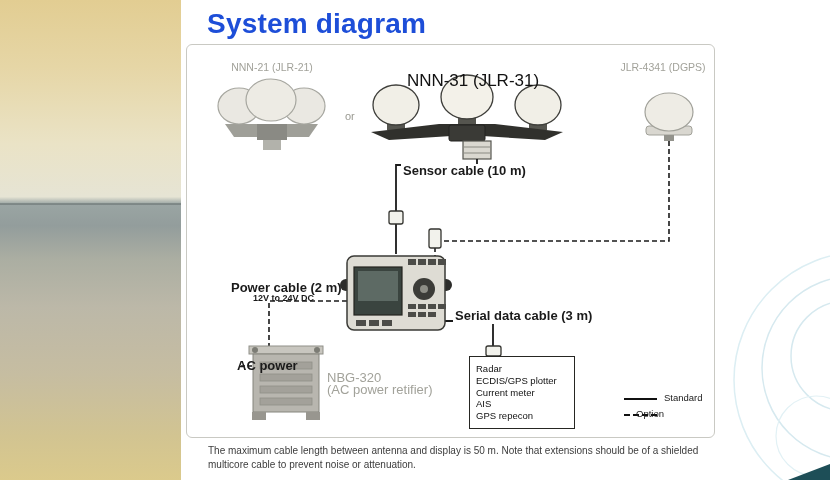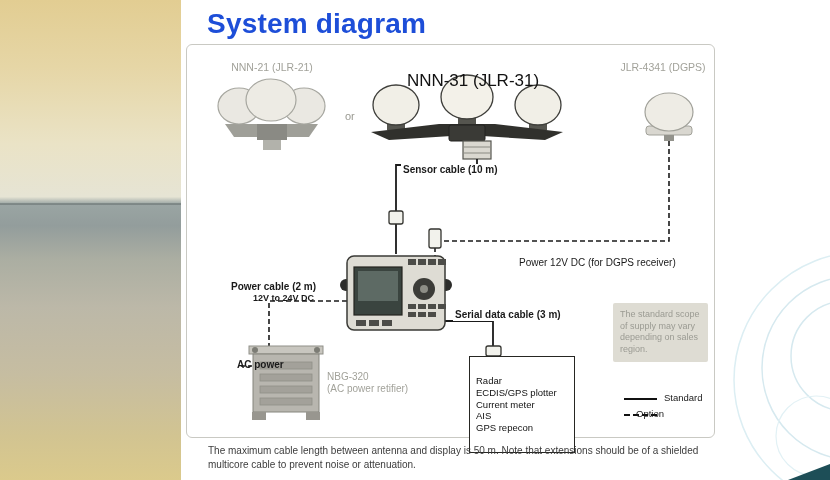--- a/index.html
+++ b/index.html
@@ -30,40 +30,40 @@
   }
   .page-title{
     position:absolute;left:207px;top:8px;
     font-size:28px;font-weight:bold;color:#1d4ed8;letter-spacing:.2px;
   }
   .panel{
     position:absolute;left:186px;top:44px;width:527px;height:392px;
     background:#ffffff;border:1px solid #c9c9c3;border-radius:6px;
   }
   .diagram-svg{position:absolute;left:0;top:0;width:527px;height:392px;}
-  .lbl{position:absolute;font-size:10px;color:#1a1a1a;white-space:nowrap;line-height:1.15;}
+  .lbl{position:absolute;font-size:13px;color:#1a1a1a;white-space:nowrap;line-height:1.15;}
   .lbl.bold{font-weight:bold;}
   .lbl.gray{color:#a2a29a;font-weight:normal;}
   .ant-lbl{position:absolute;top:16px;font-size:10.5px;color:#a2a29a;text-align:center;white-space:nowrap;}
   .ant-lbl.left{left:24px;width:122px;}
   .ant-lbl.center{left:206px;width:160px;top:26px;font-size:17px;color:#111;font-weight:400;}
   .ant-lbl.right{left:412px;width:128px;}
   .or-lbl{position:absolute;left:158px;top:65px;font-size:11px;color:#9a9a92;}
   .l-sensor{left:214px;top:119px;background:#fff;padding:0 2px;}
   .l-dgps-power{left:332px;top:212px;font-weight:normal;}
   .l-power{left:44px;top:236px;}
   .l-voltage{left:66px;top:248px;font-size:9px;font-weight:bold;}
   .l-serial{left:266px;top:264px;background:#fff;padding:0 2px;}
   .l-ac{left:13px;top:314px;margin-left:37px;}
   .l-nbg1{left:140px;top:326px;}
   .l-nbg2{left:140px;top:338px;}
   .devices-box{
     position:absolute;left:282px;top:311px;width:92px;
     border:1.6px solid #262622;background:#fff;
-    padding:18px 6px;font-size:9.5px;line-height:1.24;color:#111;
+    padding:6px 6px;font-size:9.5px;line-height:1.24;color:#111;
   }
   .note-box{
     position:absolute;left:426px;top:258px;width:81px;
     background:#dedcd3;color:#9b9b93;
     padding:6px 7px;font-size:9px;line-height:1.3;border-radius:2px;
   }
   .legend-line{position:absolute;width:33px;height:0;border-top:2.2px solid #111;}
   .legend-line.solid{left:437px;top:353px;}
   .legend-line.dashed{left:437px;top:369px;border-top-style:dashed;}
   .legend-lbl{position:absolute;font-size:9.5px;color:#1a1a1a;}
@@ -173,38 +173,36 @@
       <rect x="119" y="367" width="14" height="8" fill="#93918a"></rect>
     </g>
   </svg>
 
   <div class="ant-lbl left">NNN-21 (JLR-21)</div>
   <div class="ant-lbl center">NNN-31 (JLR-31)</div>
   <div class="ant-lbl right">JLR-4341 (DGPS)</div>
   <div class="or-lbl">or</div>
 
   <div class="lbl bold l-sensor">Sensor cable (10 m)</div>
-  <div class="lbl l-dgps-power">Power 12V DC (for DGPS receiver)</div>
   <div class="lbl bold l-power">Power cable (2 m)</div>
   <div class="lbl l-voltage">12V to 24V DC</div>
   <div class="lbl bold l-serial">Serial data cable (3 m)</div>
   <div class="lbl bold l-ac">AC power</div>
 
   <div class="lbl gray l-nbg1">NBG-320</div>
   <div class="lbl gray l-nbg2">(AC power retifier)</div>
 
   <div class="devices-box">
     <div>Radar</div>
     <div>ECDIS/GPS plotter</div>
     <div>Current meter</div>
     <div>AIS</div>
     <div>GPS repecon</div>
   </div>
 
-  <div class="note-box">The standard scope of supply may vary depending on sales region.</div>
 
   <span class="legend-line solid"></span>
   <span class="legend-lbl standard">Standard</span>
   <span class="legend-line dashed"></span>
   <span class="legend-lbl option">Option</span>
 </div>
 
 <div class="footnote">
   <div>The maximum cable length between antenna and display is 50 m. Note that extensions should be of a shielded</div>
   <div>multicore cable to prevent noise or attenuation.</div>

